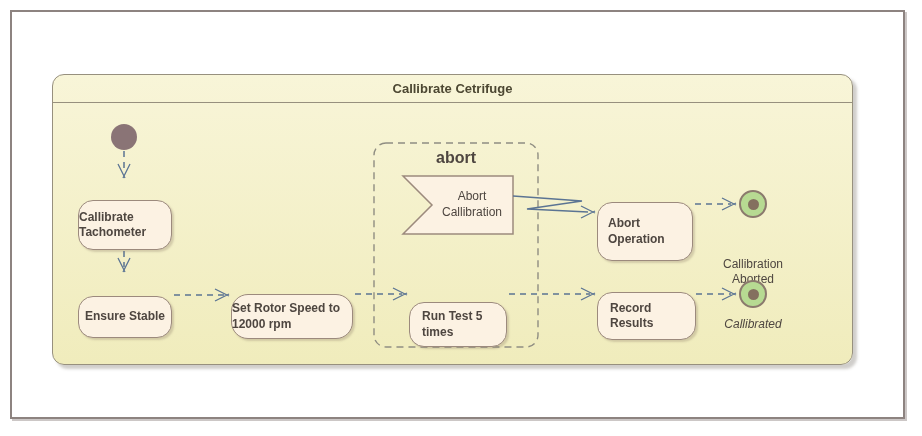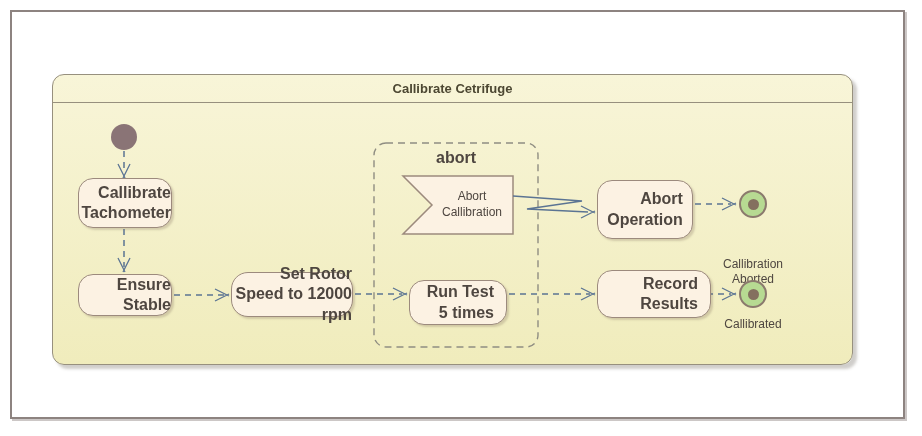--- a/index.html
+++ b/index.html
@@ -38,25 +38,26 @@
     font-weight:bold;font-size:13px;color:var(--title-text,#4c4732);
   }
   svg.overlay{position:absolute;left:0;top:0;width:922px;height:436px;pointer-events:none;}
   .flow{stroke:var(--flow,#5b7493);stroke-width:1.5;fill:none;stroke-dasharray:6 5;}
   .flow-solid{stroke:var(--flow,#5b7493);stroke-width:1.5;fill:none;}
   .head{stroke:var(--flow,#5b7493);stroke-width:1.3;fill:none;}
   .region-rect{stroke:var(--region-border,#8f8d82);stroke-width:1.4;fill:none;stroke-dasharray:7 5;}
   .accept-shape{fill:var(--node-fill,#fcf2e3);stroke:var(--node-border,#9c8a7d);stroke-width:1.5;}
   
   .node{
-    position:absolute;display:flex;align-items:center;justify-content:center;text-align:right;
+    position:absolute;display:flex;align-items:center;justify-content:center;text-align:left;
     background:var(--node-fill,#fcf2e3);border:1.5px solid var(--node-border,#9c8a7d);
     border-radius:15px;box-sizing:border-box;
-    font-size:16px;font-weight:600;line-height:1.28;color:var(--node-text,#4e4640);
+    font-size:12px;font-weight:600;line-height:1.28;color:var(--node-text,#4e4640);
     box-shadow:2px 2px 2px rgba(130,110,95,.28);
+    margin-top:22px;
   }
   .label{position:absolute;text-align:center;font-size:12px;color:var(--node-text,#4e4640);line-height:1.25;}
   .region-label{position:absolute;left:374px;top:149px;width:164px;text-align:center;
     font-size:16px;font-weight:bold;color:var(--node-text,#4e4640);}
   .accept-label{position:absolute;left:429px;top:180px;width:86px;height:50px;
     display:flex;align-items:center;justify-content:center;text-align:center;
     font-size:12px;color:var(--node-text,#4e4640);line-height:1.3;}
   .initial-node{position:absolute;left:111px;top:124px;width:26px;height:26px;border-radius:50%;
     background:var(--initial-fill,#8a7476);}
   .final-node{position:absolute;width:28px;height:28px;border-radius:50%;box-sizing:border-box;
@@ -112,29 +113,29 @@
   <div class="initial-node"></div>
 
   <div class="node" style="left:78px;top:178px;width:94px;height:50px;">Callibrate Tachometer</div>
 
   <div class="node" style="left:78px;top:274px;width:94px;height:42px;">Ensure Stable</div>
 
   <div class="node" style="left:231px;top:272px;width:122px;height:45px;border-radius:17px;">Set Rotor Speed to 12000 rpm</div>
 
   <div class="node" style="left:409px;top:280px;width:98px;height:45px;padding:0 12px;">Run Test 5 times</div>
 
-  <div class="node" style="left:597px;top:270px;width:114px;height:48px;padding:0 12px;">Record Results</div>
+  <div class="node" style="left:597px;top:270px;width:99px;height:48px;padding:0 12px;">Record Results</div>
 
   <div class="node" style="left:597px;top:180px;width:96px;height:59px;padding:0 10px;">Abort Operation</div>
 
   <div class="accept-label">Abort Callibration</div>
 
   <div class="final-node" style="left:739px;top:190px;">
     <div class="dot"></div>
   </div>
   <div class="label" style="left:703px;top:227px;width:100px;margin-top:30px;">Callibration Aborted</div>
 
   <div class="final-node" style="left:739px;top:280px;">
     <div class="dot"></div>
   </div>
-  <div class="label" style="left:703px;top:317px;width:100px;">Callibrated</div>
+  <div class="label" style="left:703px;top:317px;width:100px;font-style:italic;">Callibrated</div>
 
 </div>
 
 </body></html>

